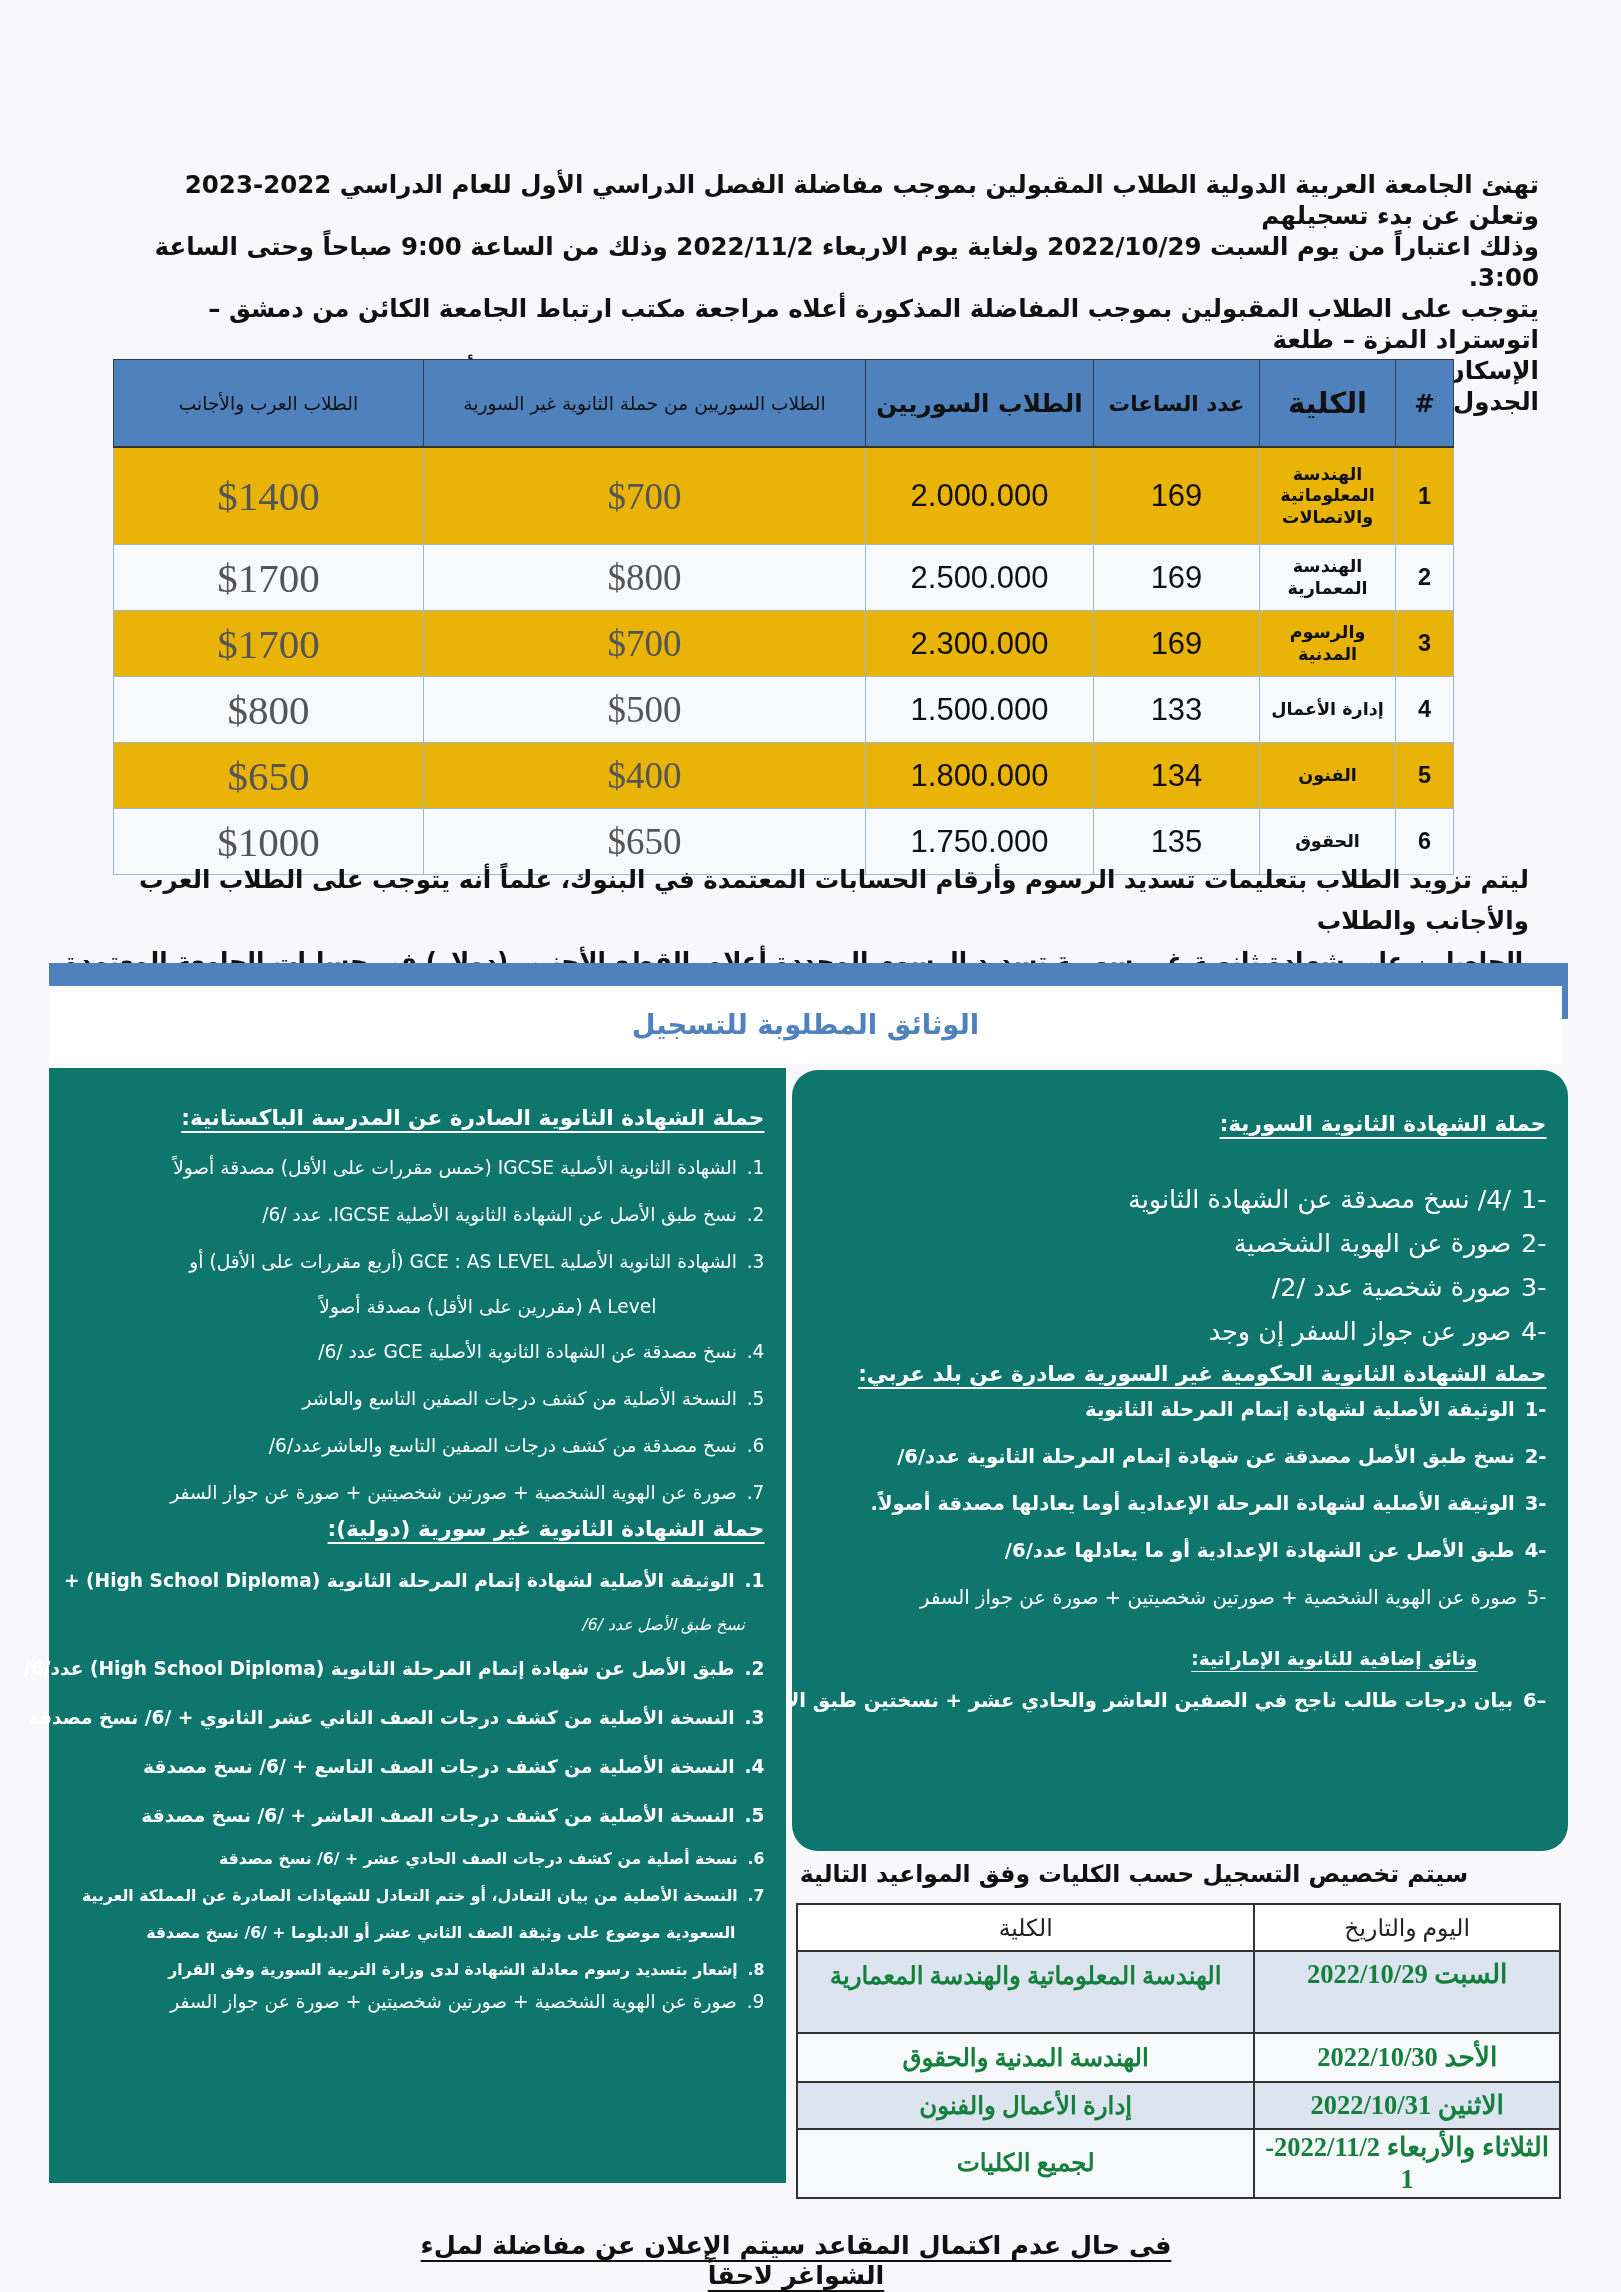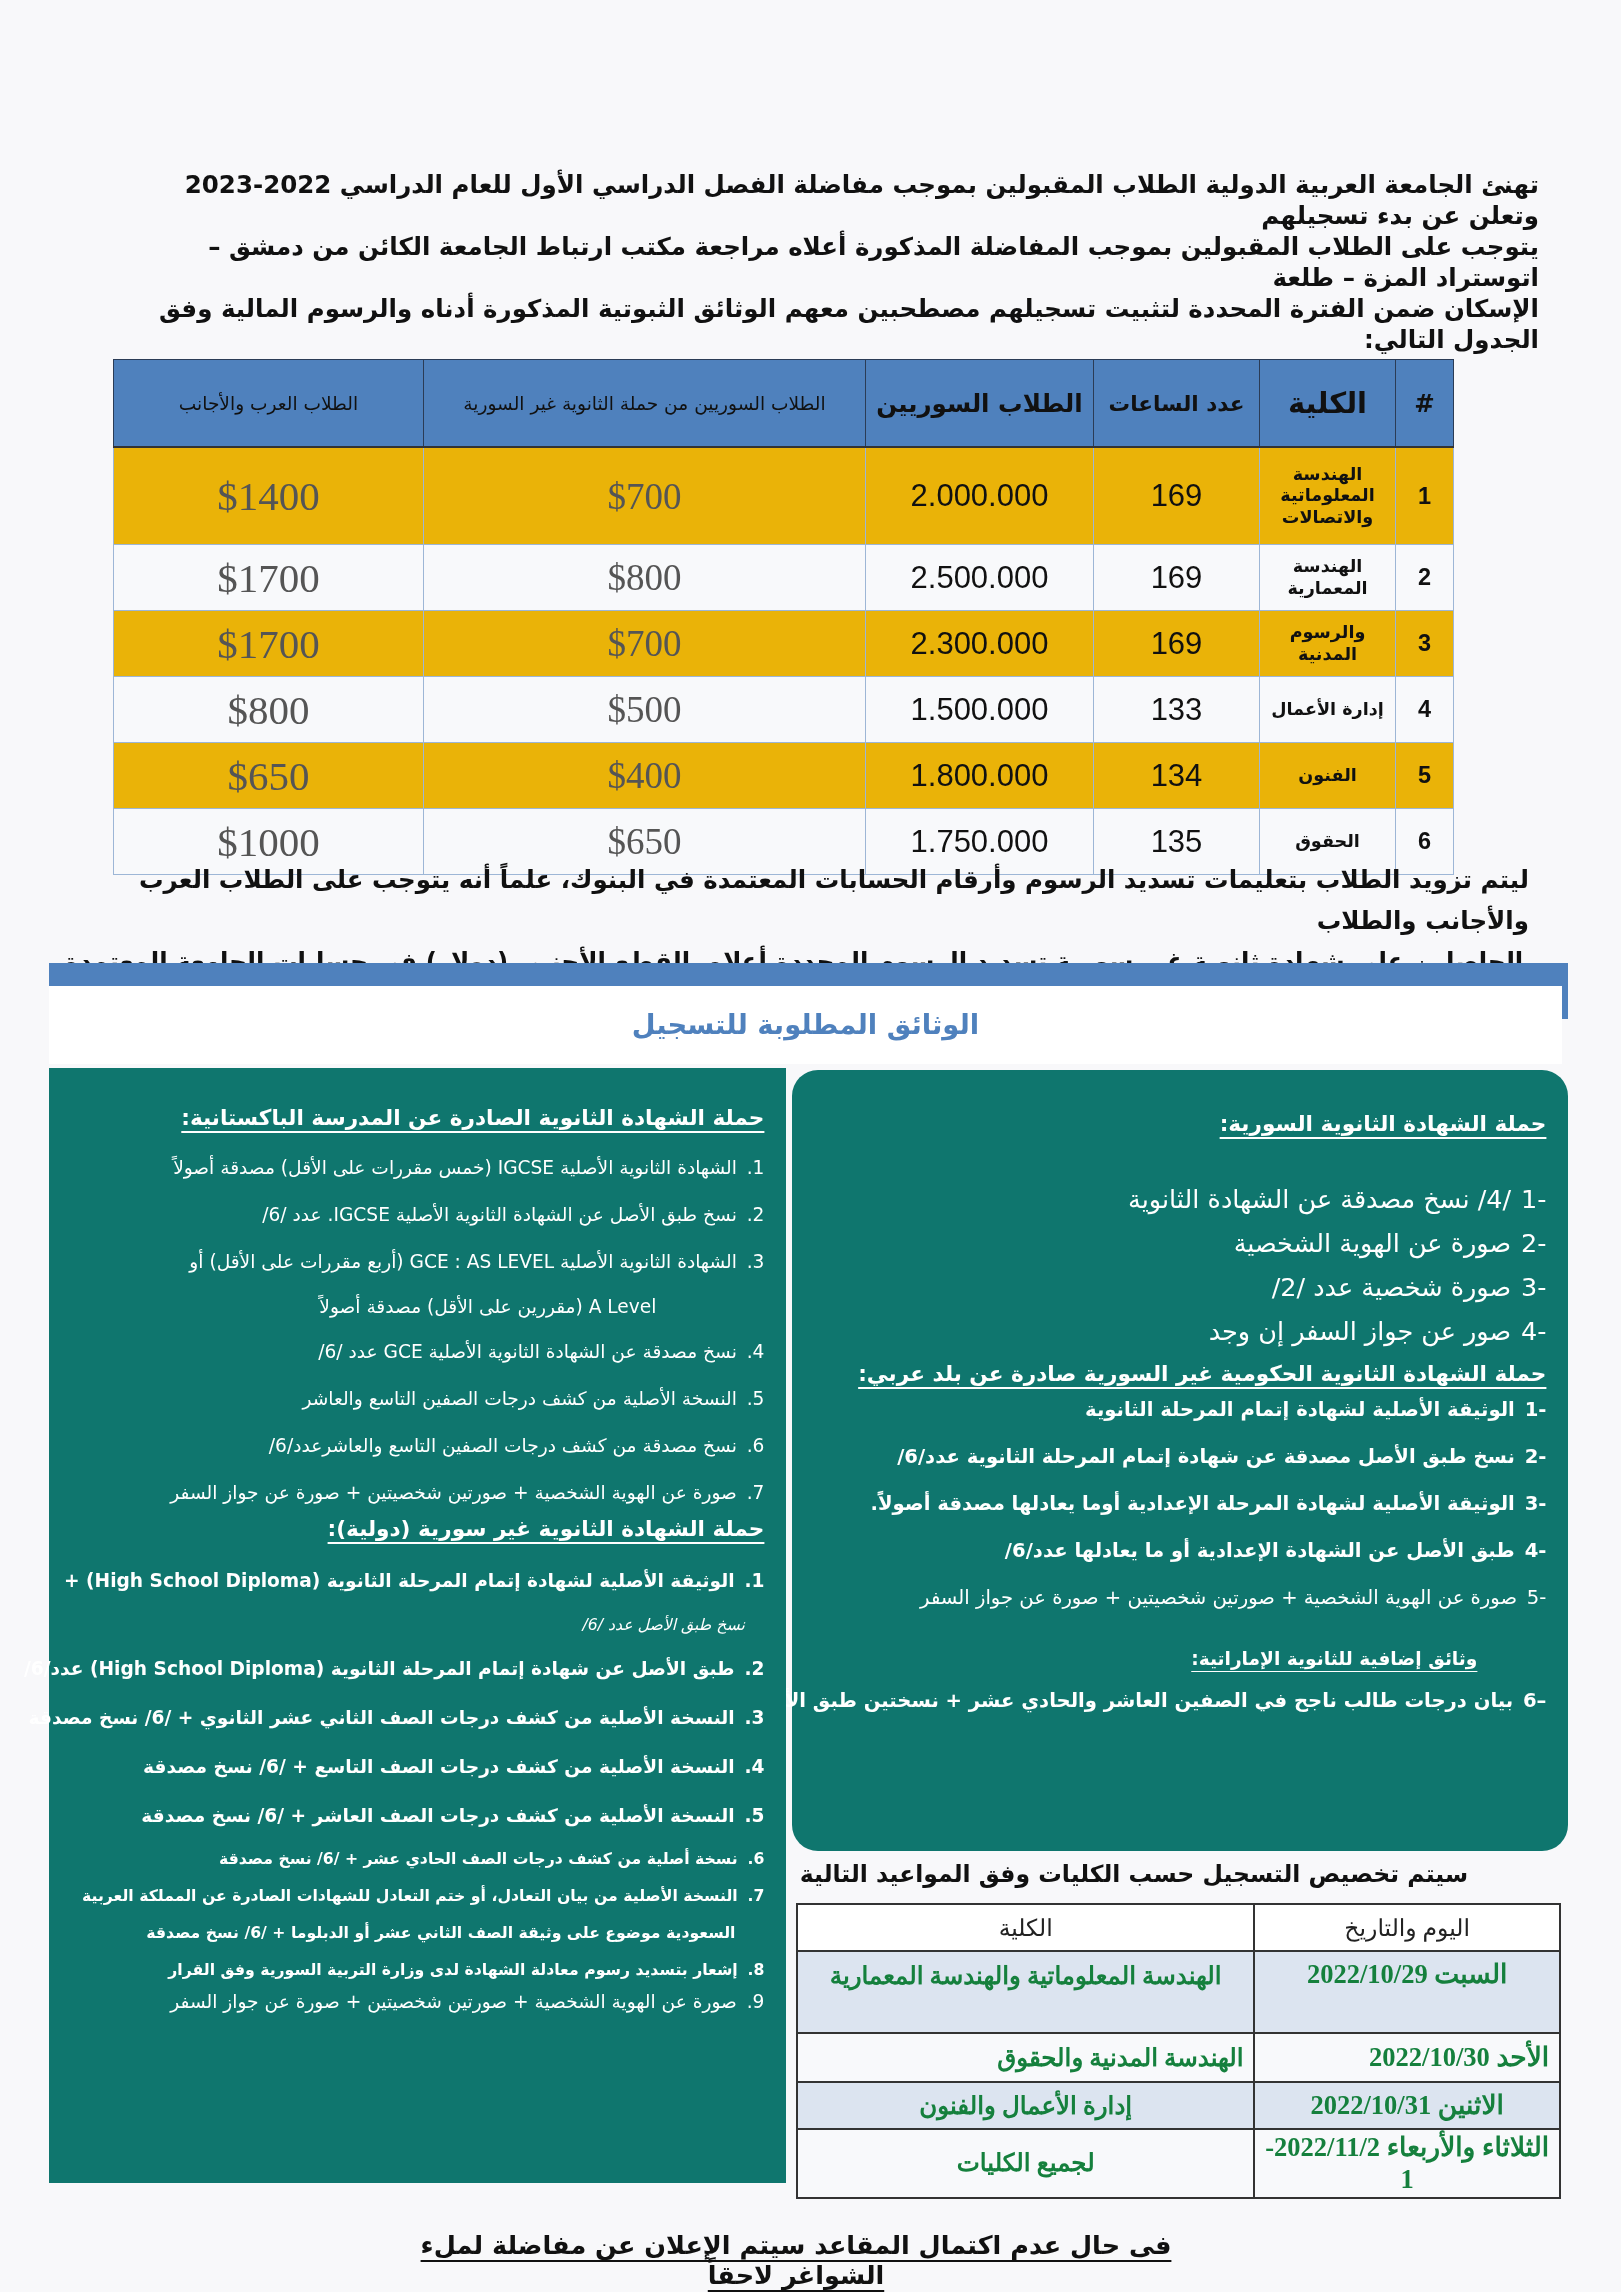--- a/index.html
+++ b/index.html
@@ -76,33 +76,34 @@
     position: absolute; left: 796px; top: 1903px; width: 765px; border-collapse: collapse;
     direction: rtl; font-family: "Liberation Serif", serif;
   }
   table.sched td { border: 2px solid #333; text-align: center; color: #15803d; padding: 0 9.8px; }
   table.sched tr.hdr td { background: #fff; height: 45px; font-size: 23.5px; color: #222; }
   table.sched tr.alt td { background: #dce4f0; }
   table.sched tr.plain td { background: #f8f9fb; }
   table.sched td.date { font-size: 26.5px; font-weight: bold; width: 284px; }
   table.sched td.fac { font-size: 24.5px; font-weight: bold; line-height: 35px; }
   table.sched tr.r1 td { height: 74px; vertical-align: top; padding-top: 5.9px; }
-  table.sched tr.r2 td { height: 47px; text-align: right; }
+  table.sched tr.r2 td { height: 47px; }
   table.sched tr.r3 td { height: 45px; }
   table.sched tr.r4 td { height: 67px; line-height: 32px; }
   .footer {
     position: absolute; left: 392px; top: 2230px; width: 808px; text-align: center; direction: rtl;
     font-weight: bold; font-size: 25.5px; text-decoration: underline; text-underline-offset: 5.9px;
   }
 </style>
 </head>
 <body>
 
 <div class="intro">
   <p>تهنئ الجامعة العربية الدولية الطلاب المقبولين بموجب مفاضلة الفصل الدراسي الأول للعام الدراسي 2022-2023 وتعلن عن بدء تسجيلهم</p>
+  <p>وذلك اعتباراً من يوم السبت 2022/10/29 ولغاية يوم الاربعاء 2022/11/2 وذلك من الساعة 9:00 صباحاً وحتى الساعة 3:00.</p>
   <p>يتوجب على الطلاب المقبولين بموجب المفاضلة المذكورة أعلاه مراجعة مكتب ارتباط الجامعة الكائن من دمشق – اتوستراد المزة – طلعة</p>
   <p>الإسكان ضمن الفترة المحددة لتثبيت تسجيلهم مصطحبين معهم الوثائق الثبوتية المذكورة أدناه والرسوم المالية وفق الجدول التالي:</p>
 </div>
 
 <table class="fees">
   <thead>
     <tr>
       <th class="med">#</th>
       <th class="big">الكلية</th>
       <th class="sm" style="font-weight:bold;font-size:21.6px">عدد الساعات</th>

